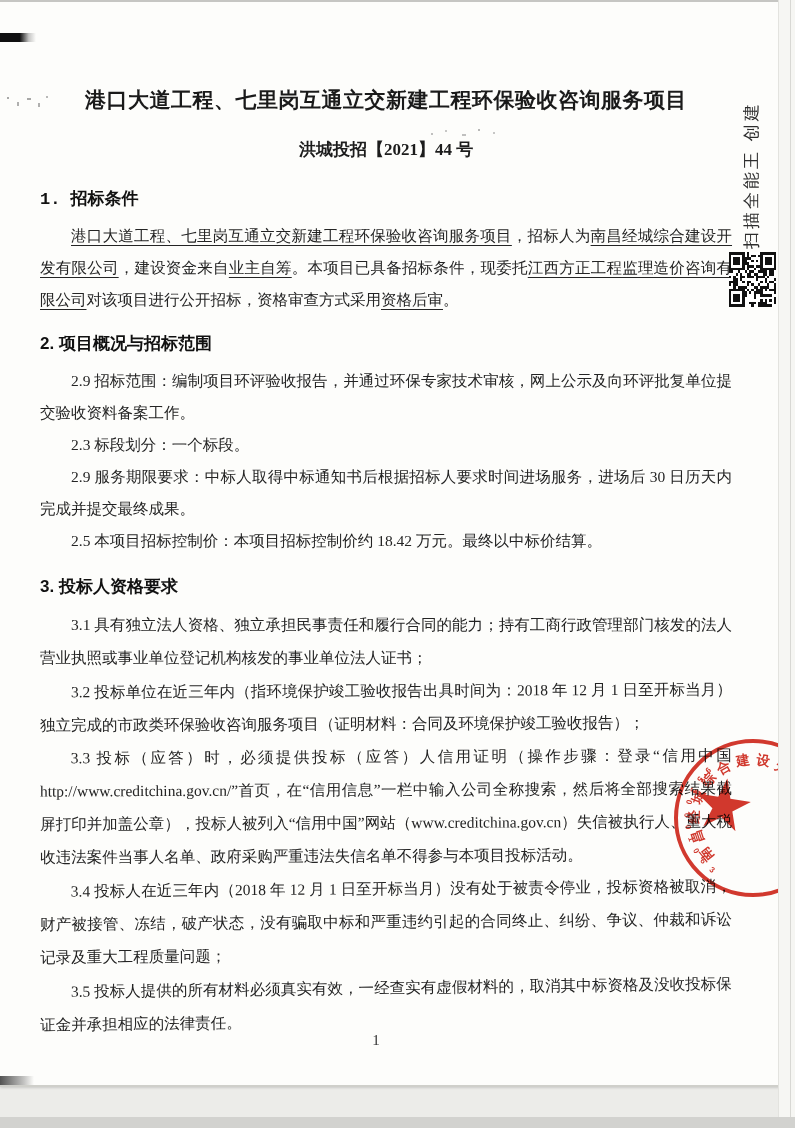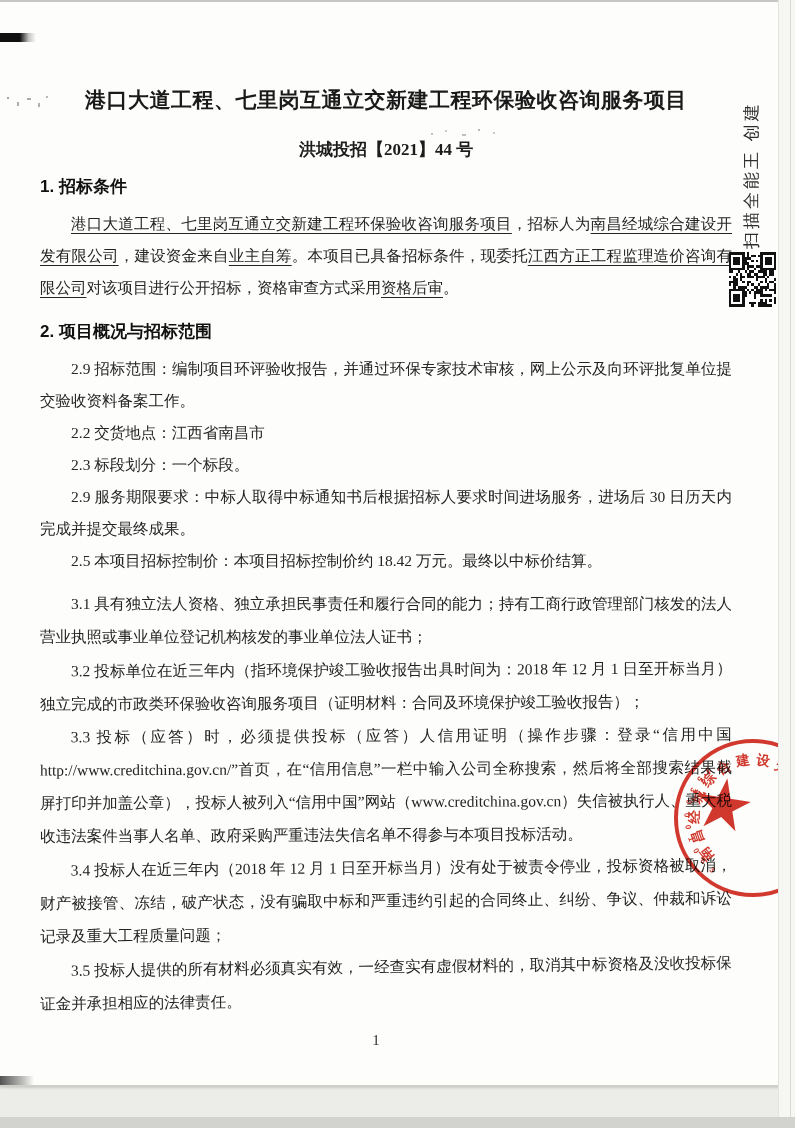--- a/index.html
+++ b/index.html
@@ -31,21 +31,21 @@
   .doc-subtitle {
     margin-top:26px; text-align:center; font-size:37px; font-weight:bold;
     font-family:"Liberation Sans","DejaVu Sans",sans-serif; color:#141414; letter-spacing:10px;
   }
   .doc-number { margin-top:24px; text-align:center; font-size:17px; font-weight:bold; color:#1c1c1c; }
 
   .sec-head {
     font-family:"Liberation Sans","DejaVu Sans",sans-serif;
     font-size:17px; font-weight:bold; color:#111;
   }
-  .sh1 { margin-top:14px; } .sh2 { margin-top:16px; } .sh3 { margin-top:18px; }
+  .sh1 { margin-top:26px;font-family:Liberation Mono, monospace; } .sh2 { margin-top:16px; } .sh3 { margin-top:18px; }
 
   p.body { font-size:15.5px; line-height:32px; text-align:justify; text-indent:2em; color:#242424; }
   .after-head { margin-top:10px; }
   .single { line-height:30px; }
   .s3 p.body { line-height:33px; }
   .u { text-decoration:underline; text-underline-offset:4px; }
   .tilt1 { transform:rotate(-.25deg); } .tilt2 { transform:rotate(-.45deg); }
   .tilt3 { transform:rotate(-.7deg);  }
 
   .page-num { position:absolute; left:40px; top:1032px; width:672px; text-align:center;
@@ -120,26 +120,26 @@
 
   <div class="content">
     <div class="doc-title">港口大道工程、七里岗互通立交新建工程环保验收咨询服务项目</div>
     <div class="doc-number">洪城投招【2021】44 号</div>
 
     <div class="sec-head sh1">1. 招标条件</div>
     <p class="body after-head"><span class="u">港口大道工程、七里岗互通立交新建工程环保验收咨询服务项目</span><span>，招标人为</span><span class="u">南昌经城综合建设开发有限公司</span><span>，建设资金来自</span><span class="u">业主自筹</span><span>。本项目已具备招标条件，现委托</span><span class="u">江西方正工程监理造价咨询有限公司</span><span>对该项目进行公开招标，资格审查方式采用</span><span class="u">资格后审</span><span>。</span></p>
 
     <div class="sec-head sh2">2. 项目概况与招标范围</div>
     <p class="body after-head">2.9 招标范围：编制项目环评验收报告，并通过环保专家技术审核，网上公示及向环评批复单位提交验收资料备案工作。</p>
-    <p class="body single">2.2 交货地点：江西省南昌市</p>
     <p class="body single">2.3 标段划分：一个标段。</p>
     <p class="body">2.9 服务期限要求：中标人取得中标通知书后根据招标人要求时间进场服务，进场后 30 日历天内完成并提交最终成果。</p>
     <p class="body single">2.5 本项目招标控制价：本项目招标控制价约 18.42 万元。最终以中标价结算。</p>
 
     <div class="s3">
+      <div class="sec-head sh3">3. 投标人资格要求</div>
       <p class="body after-head">3.1 具有独立法人资格、独立承担民事责任和履行合同的能力；持有工商行政管理部门核发的法人营业执照或事业单位登记机构核发的事业单位法人证书；</p>
       <p class="body tilt1">3.2 投标单位在近三年内（指环境保护竣工验收报告出具时间为：2018 年 12 月 1 日至开标当月）独立完成的市政类环保验收咨询服务项目（证明材料：合同及环境保护竣工验收报告）；</p>
       <p class="body tilt1">3.3 投标（应答）时，必须提供投标（应答）人信用证明（操作步骤：登录“信用中国 http://www.creditchina.gov.cn/”首页，在“信用信息”一栏中输入公司全称搜索，然后将全部搜索结果截屏打印并加盖公章），投标人被列入“信用中国”网站（www.creditchina.gov.cn）失信被执行人、重大税收违法案件当事人名单、政府采购严重违法失信名单不得参与本项目投标活动。</p>
       <p class="body tilt2">3.4 投标人在近三年内（2018 年 12 月 1 日至开标当月）没有处于被责令停业，投标资格被取消，财产被接管、冻结，破产状态，没有骗取中标和严重违约引起的合同终止、纠纷、争议、仲裁和诉讼记录及重大工程质量问题；</p>
       <p class="body tilt3">3.5 投标人提供的所有材料必须真实有效，一经查实有虚假材料的，取消其中标资格及没收投标保证金并承担相应的法律责任。</p>
 
     </div>
   </div>
 
   <div class="page-num">1</div>

